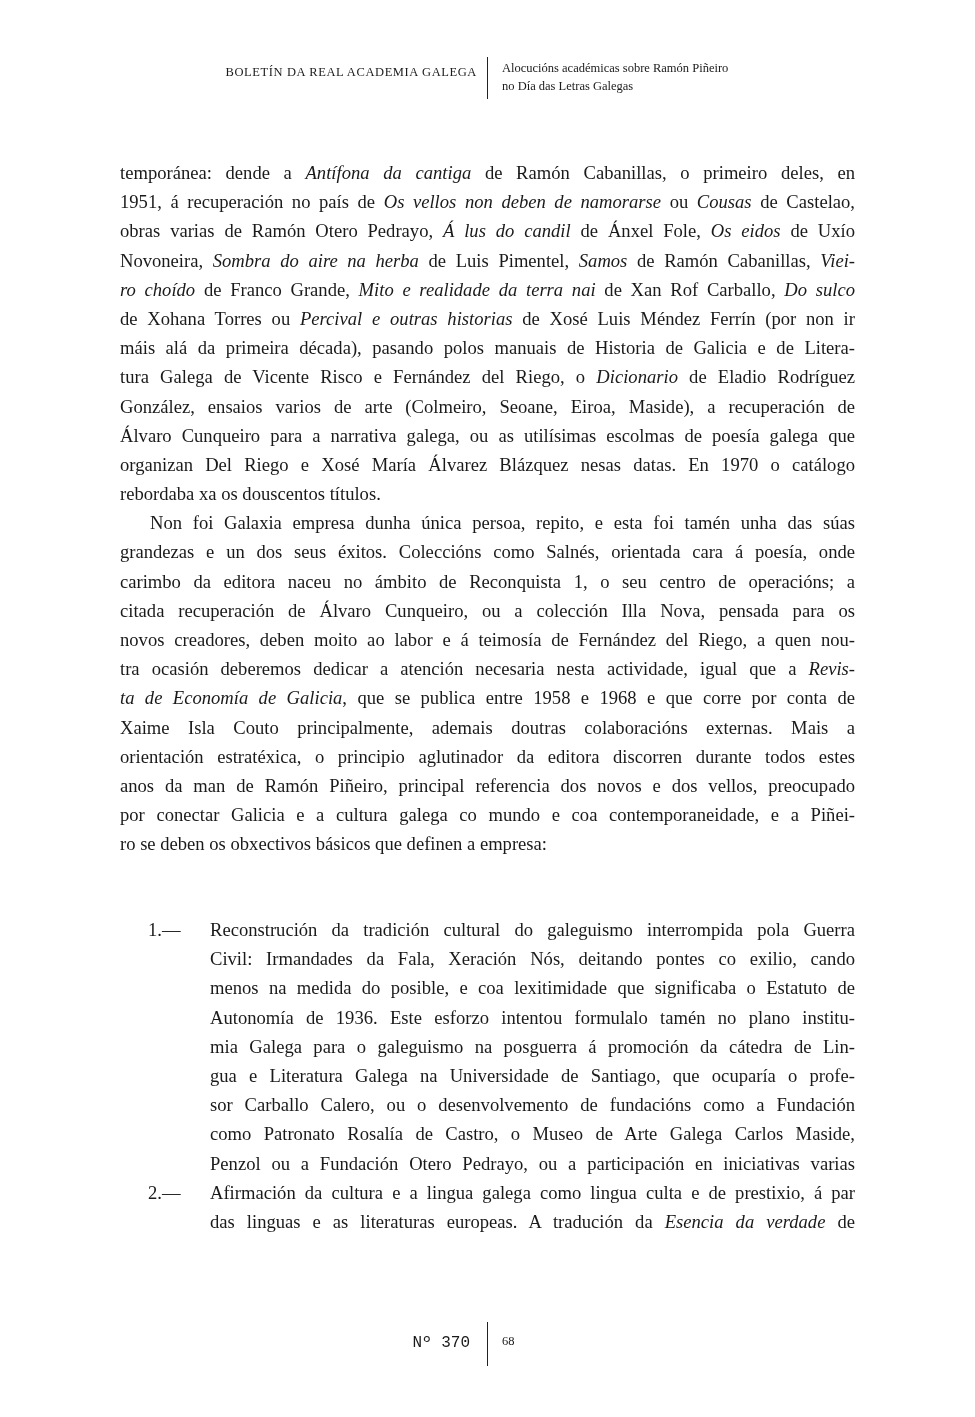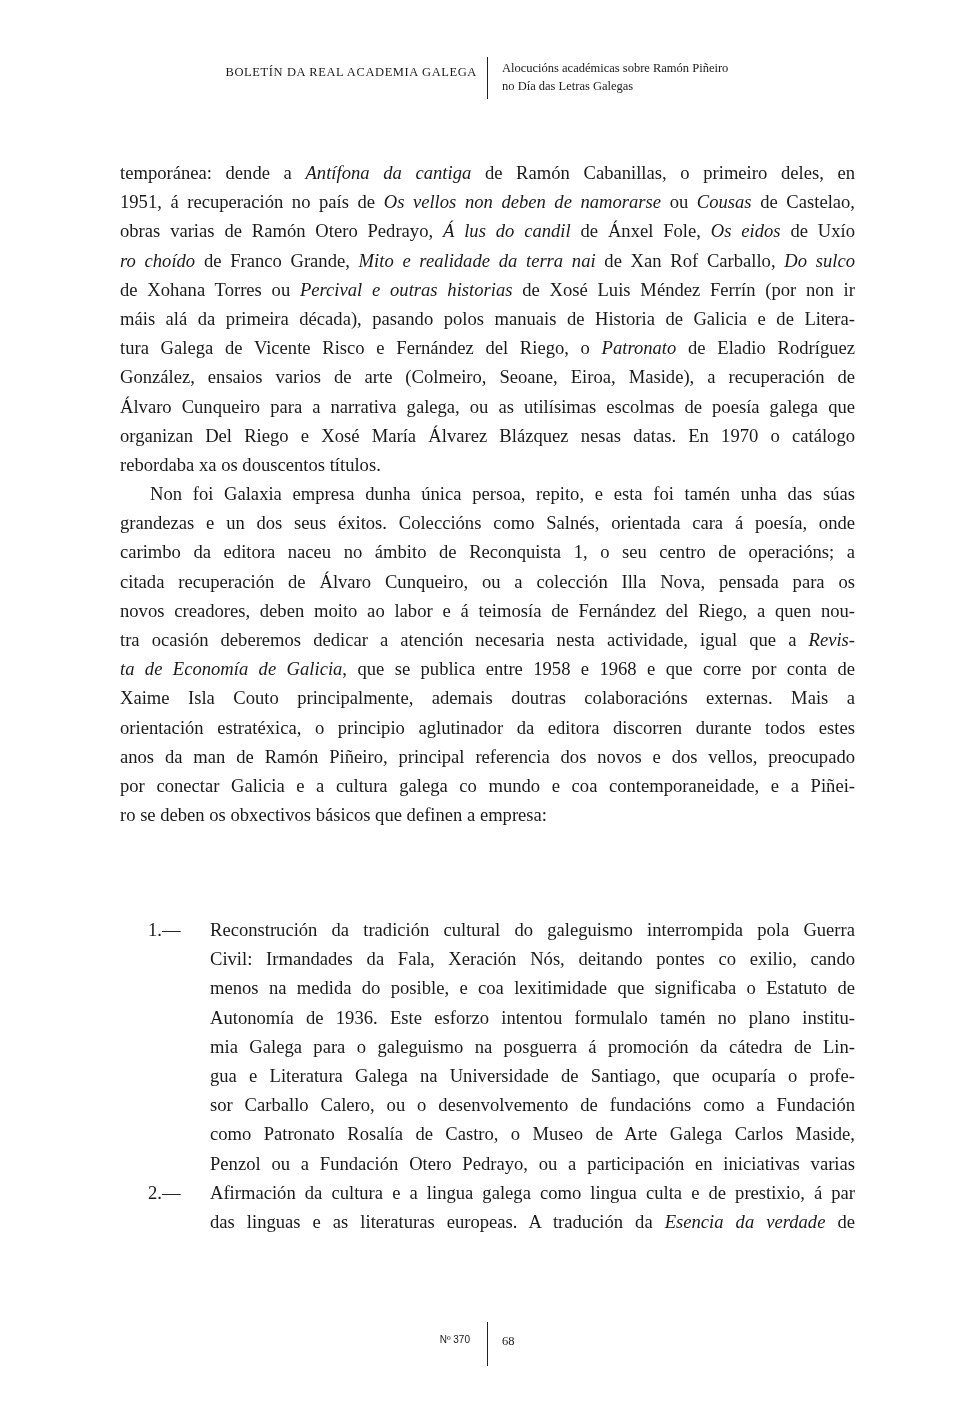--- a/index.html
+++ b/index.html
@@ -16,45 +16,46 @@
           text-align: justify; text-align-last: justify; white-space: nowrap; overflow: visible; }
   .line.last { text-align-last: left; }
   .line.indent { padding-left: 30px; }
   .line i, .line em { font-style: italic; }
   .list { position: absolute; left: 148px; top: 915px; width: 707px; }
   .item { position: relative; }
   .item-num { position: absolute; left: 0; top: 0; font-family: "Liberation Serif", serif; font-size: 18.6px;
               line-height: 29.2px; }
   .item-lines { margin-left: 62px; }
   .footer { position: absolute; top: 1322px; left: 0; width: 975px; height: 46px; }
-  .footer-left { position: absolute; right: 505px; top: 12px; font-size: 10px; font-family: Liberation Sans, sans-serif; }
+  .footer-left { position: absolute; right: 505px; top: 12px; font-size: 16px; font-family: Liberation Mono, monospace; }
   .footer-rule { position: absolute; left: 487px; top: 0; width: 1px; height: 44px; background: #222; }
   .footer-right { position: absolute; left: 502px; top: 12px; font-size: 12.5px; font-family: "Liberation Serif", serif; }
 </style>
 </head>
 <body>
 
 <div class="header">
   <div class="header-left">BOLETÍN DA REAL ACADEMIA GALEGA</div>
   <div class="header-rule"></div>
   <div class="header-right">
     <div>Alocucións académicas sobre Ramón Piñeiro</div>
     <div>no Día das Letras Galegas</div>
   </div>
 </div>
 
 <div class="body" id="body-text">
     <div>
       <div class="line"><span>temporánea: dende a </span><i>Antífona da cantiga</i><span> de Ramón Cabanillas, o primeiro deles, en</span></div>
       <div class="line"><span>1951, á recuperación no país de </span><i>Os vellos non deben de namorarse</i><span> ou </span><i>Cousas</i><span> de Castelao,</span></div>
       <div class="line"><span>obras varias de Ramón Otero Pedrayo, </span><i>Á lus do candil</i><span> de Ánxel Fole, </span><i>Os eidos</i><span> de Uxío</span></div>
+      <div class="line"><span>Novoneira, </span><i>Sombra do aire na herba</i><span> de Luis Pimentel, </span><i>Samos</i><span> de Ramón Cabanillas, </span><i>Viei-</i></div>
       <div class="line"><i>ro choído</i><span> de Franco Grande, </span><i>Mito e realidade da terra nai</i><span> de Xan Rof Carballo, </span><i>Do sulco</i></div>
       <div class="line"><span>de Xohana Torres ou </span><i>Percival e outras historias</i><span> de Xosé Luis Méndez Ferrín (por non ir</span></div>
       <div class="line"><span>máis alá da primeira década), pasando polos manuais de Historia de Galicia e de Litera-</span></div>
-      <div class="line"><span>tura Galega de Vicente Risco e Fernández del Riego, o </span><i>Patronato</i><span> de Eladio Rodríguez</span></div>
+      <div class="line"><span>tura Galega de Vicente Risco e Fernández del Riego, o </span><i>Dicionario</i><span> de Eladio Rodríguez</span></div>
       <div class="line"><span>González, ensaios varios de arte (Colmeiro, Seoane, Eiroa, Maside), a recuperación de</span></div>
       <div class="line"><span>Álvaro Cunqueiro para a narrativa galega, ou as utilísimas escolmas de poesía galega que</span></div>
       <div class="line"><span>organizan Del Riego e Xosé María Álvarez Blázquez nesas datas. En 1970 o catálogo</span></div>
       <div class="line last"><span>rebordaba xa os douscentos títulos.</span></div>
     </div>
     <div>
       <div class="line indent"><span>Non foi Galaxia empresa dunha única persoa, repito, e esta foi tamén unha das súas</span></div>
       <div class="line"><span>grandezas e un dos seus éxitos. Coleccións como Salnés, orientada cara á poesía, onde</span></div>
       <div class="line"><span>carimbo da editora naceu no ámbito de Reconquista 1, o seu centro de operacións; a</span></div>
       <div class="line"><span>citada recuperación de Álvaro Cunqueiro, ou a colección Illa Nova, pensada para os</span></div>

